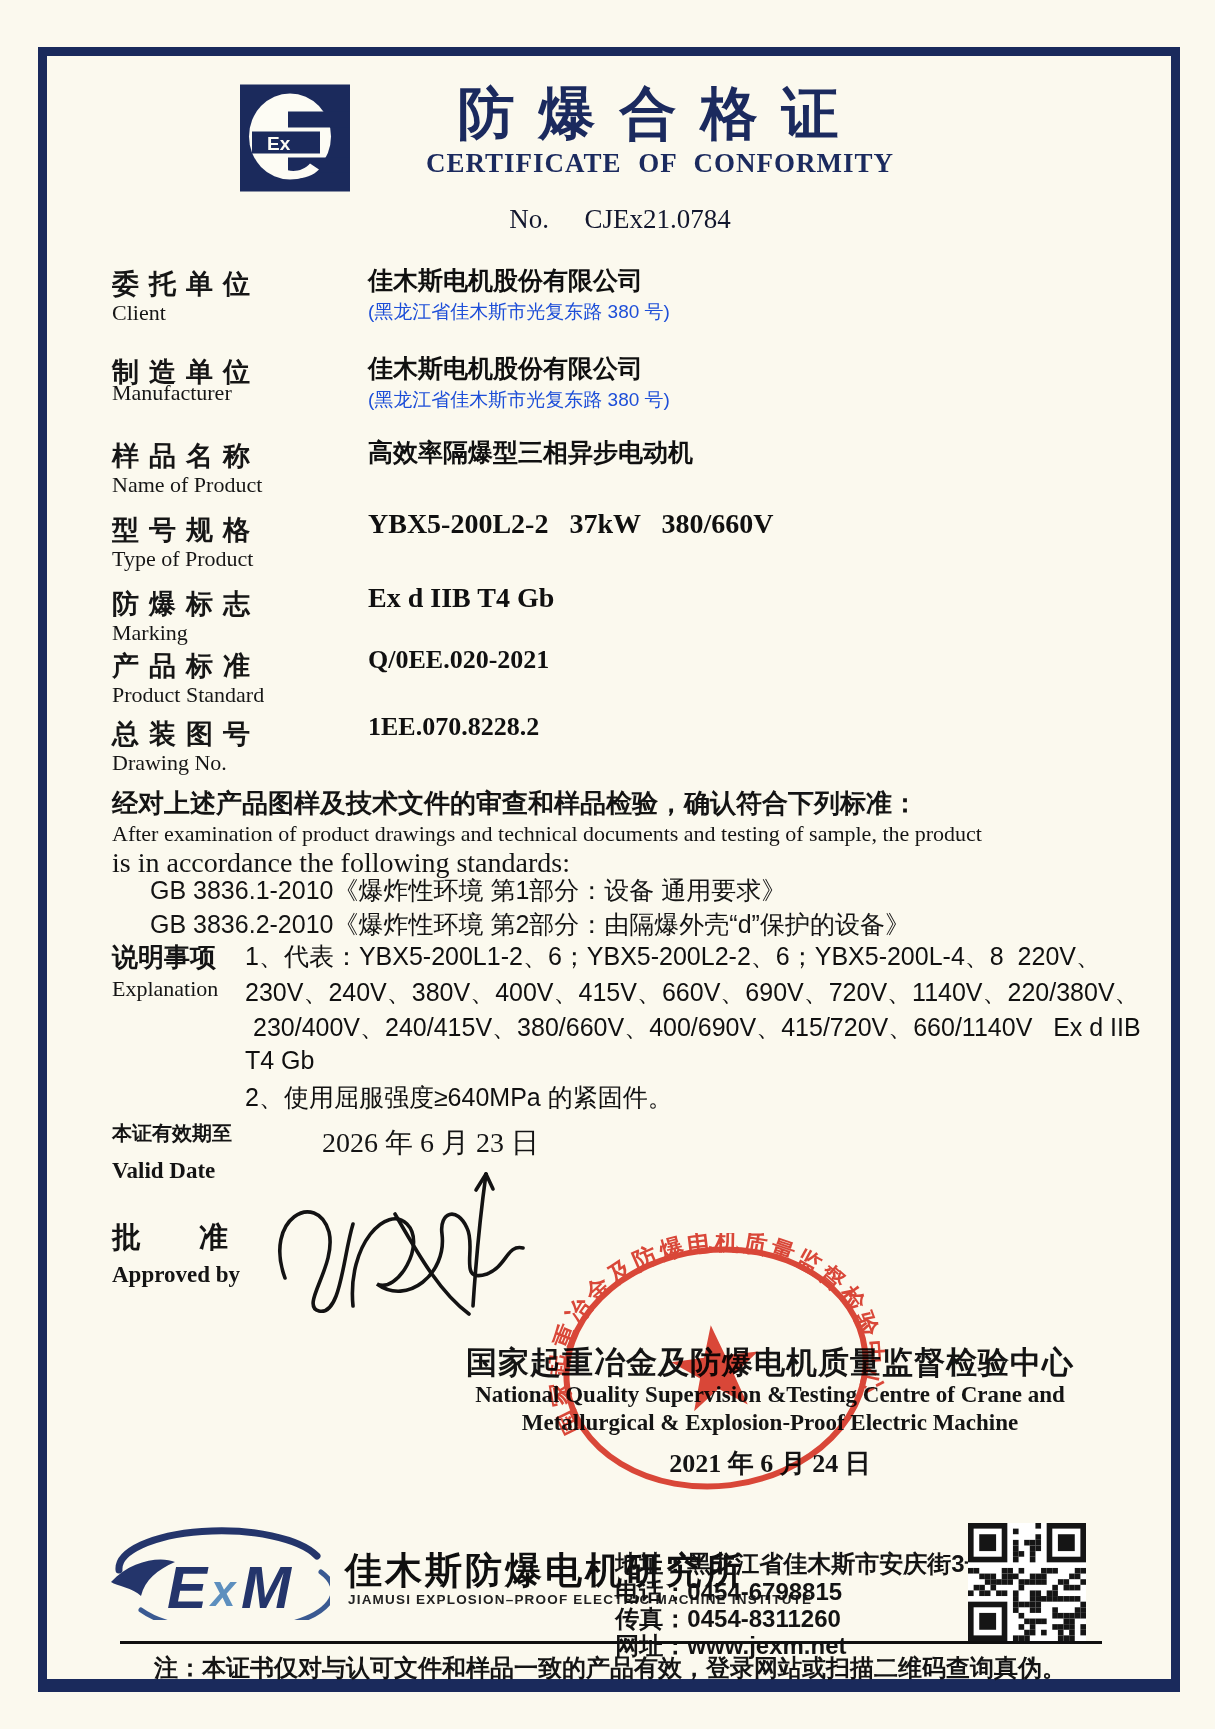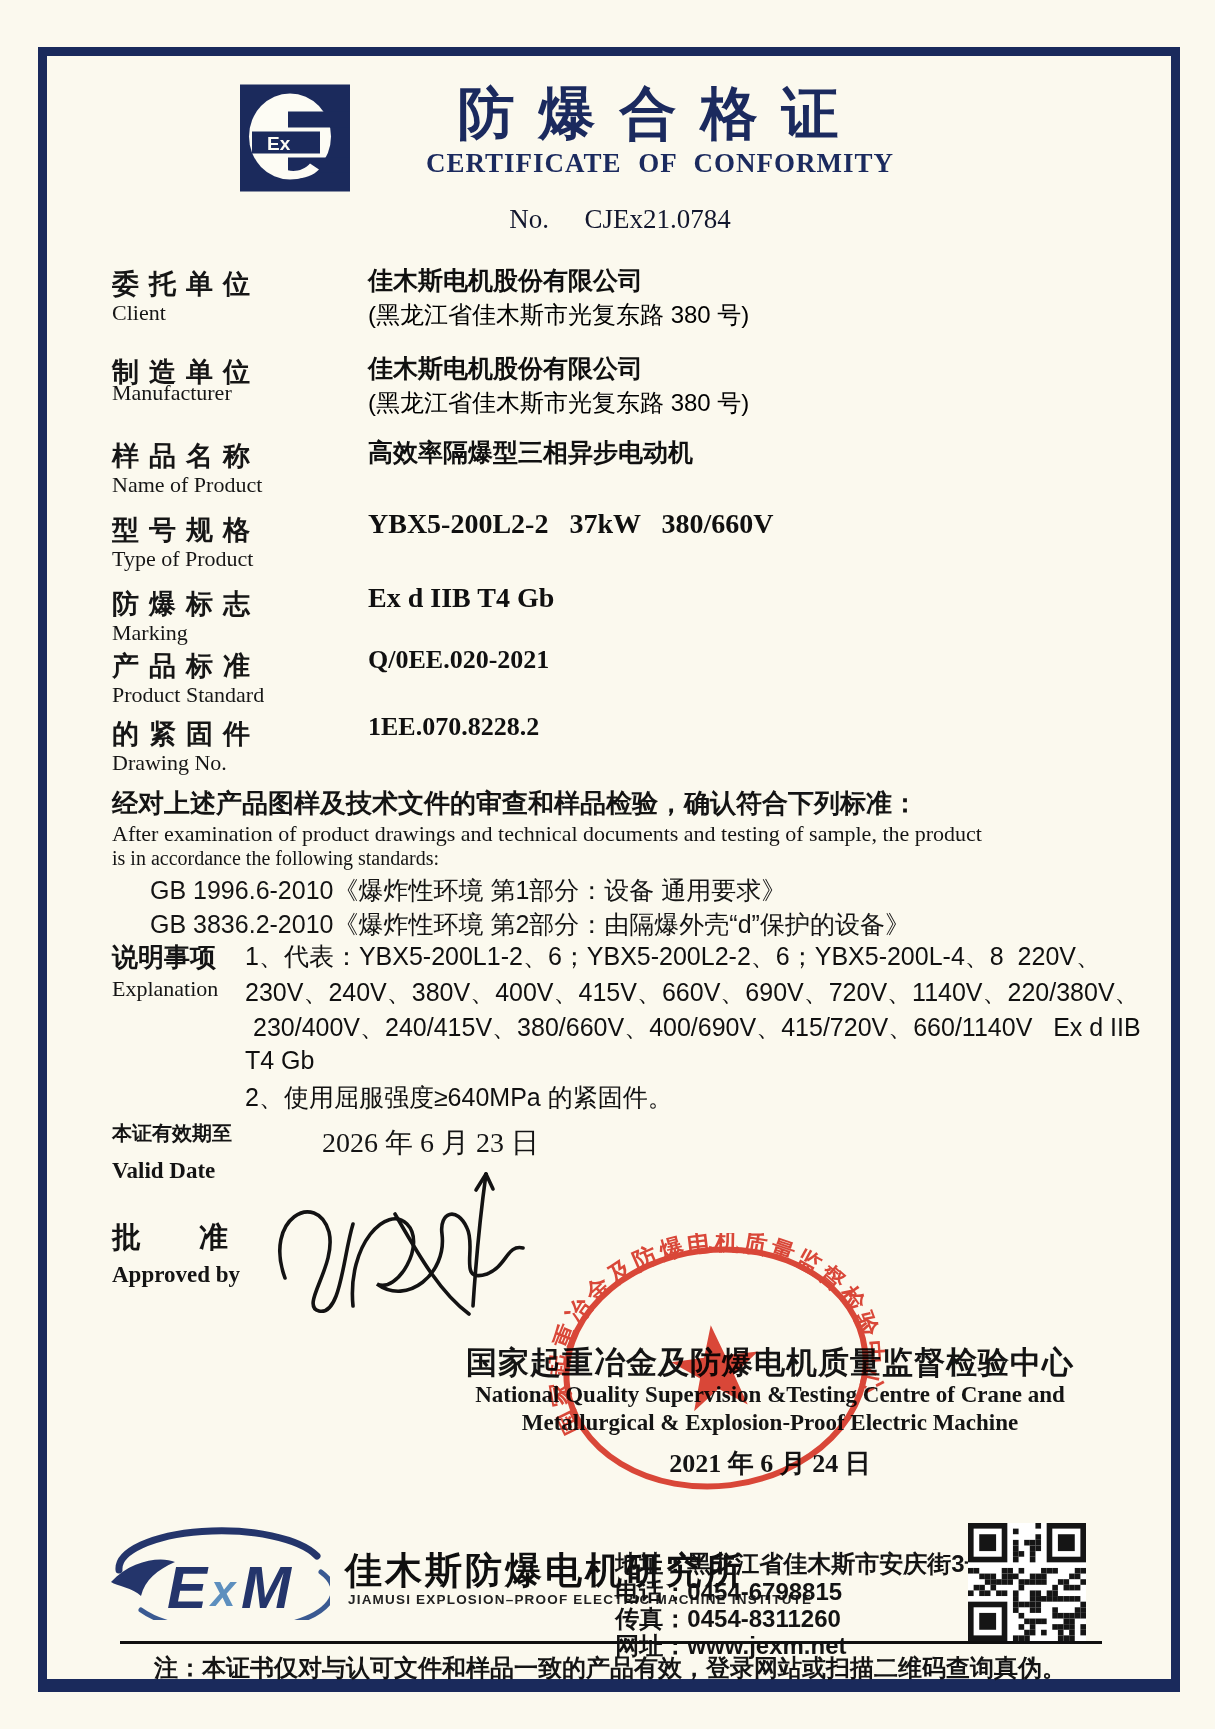--- a/index.html
+++ b/index.html
@@ -10,21 +10,21 @@
   .zh-b{font-family:"Liberation Sans",sans-serif;font-weight:700;}
   .serif{font-family:"Liberation Serif",serif;}
   .pre{white-space:pre;}
   .nowrap{white-space:nowrap;}
   .center{text-align:center;}
   #frame{left:38px;top:47px;width:1124px;height:1623px;
          border:9px solid #1a2a5c;border-bottom-width:13px;background:transparent;}
   .field-label{font-size:27px;font-weight:700;letter-spacing:10px;color:#161616;text-align:center;}
   .field-sub{font-size:22px;font-family:"Liberation Serif",serif;color:#161616;}
   .field-value{font-size:25px;font-weight:700;color:#101010;}
-  .field-note{font-size:24px;color:#000000;}
+  .field-note{font-size:19px;color:#1d4ed8;}
   .expl-line{font-size:25px;color:#101010;white-space:pre;}
   .contact-row{font-size:24px;font-weight:700;color:#131313;white-space:pre;}
   .stamp-wrap{mix-blend-mode:multiply;opacity:.92;}
 </style>
 </head>
 <body>
 
 <div id="frame" class="abs"></div>
 
 <div class="abs" style="left:240px;top:84px;width:128px;height:108px;">
@@ -66,28 +66,28 @@
 <div class="abs field-value serif pre" style="left:368px;top:508px;font-size:28px;">YBX5-200L2-2   37kW   380/660V</div>
 
 <div class="abs field-label" style="left:112px;top:586px;">防爆标志</div>
 <div class="abs field-sub" style="left:112px;top:620px;">Marking</div>
 <div class="abs field-value serif" style="left:368px;top:582px;font-size:28px;">Ex d IIB T4 Gb</div>
 
 <div class="abs field-label" style="left:112px;top:648px;">产品标准</div>
 <div class="abs field-sub" style="left:112px;top:682px;">Product Standard</div>
 <div class="abs field-value serif" style="left:368px;top:645px;font-size:26px;font-weight:600;">Q/0EE.020-2021</div>
 
-<div class="abs field-label" style="left:112px;top:716px;">的紧固件</div>
+<div class="abs field-label" style="left:112px;top:716px;">总装图号</div>
 <div class="abs field-sub" style="left:112px;top:750px;">Drawing No.</div>
 <div class="abs field-value serif" style="left:368px;top:712px;font-size:26px;font-weight:600;">1EE.070.8228.2</div>
 
 <div class="abs zh-b nowrap" style="left:112px;top:786px;font-size:26px;">经对上述产品图样及技术文件的审查和样品检验，确认符合下列标准：</div>
 <div class="abs serif nowrap" style="left:112px;top:821px;font-size:22px;">After examination of product drawings and technical documents and testing of sample, the product</div>
-<div class="abs serif nowrap" style="left:112px;top:847px;font-size:20px;">is in accordance the following standards:</div>
-<div class="abs nowrap" style="left:150px;top:874px;font-size:25px;">GB 1996.6-2010《爆炸性环境 第1部分：设备 通用要求》</div>
+<div class="abs serif nowrap" style="left:112px;top:847px;font-size:28px;">is in accordance the following standards:</div>
+<div class="abs nowrap" style="left:150px;top:874px;font-size:25px;">GB 3836.1-2010《爆炸性环境 第1部分：设备 通用要求》</div>
 <div class="abs nowrap" style="left:150px;top:908px;font-size:25px;">GB 3836.2-2010《爆炸性环境 第2部分：由隔爆外壳“d”保护的设备》</div>
 
 <div class="abs zh-b" style="left:112px;top:940px;font-size:26px;">说明事项</div>
 <div class="abs serif" style="left:112px;top:976px;font-size:22px;">Explanation</div>
 <div class="abs expl-line" style="left:245px;top:940px;">1、代表：YBX5-200L1-2、6；YBX5-200L2-2、6；YBX5-200L-4、8  220V、</div>
 <div class="abs expl-line" style="left:245px;top:976px;">230V、240V、380V、400V、415V、660V、690V、720V、1140V、220/380V、</div>
 <div class="abs expl-line" style="left:253px;top:1011px;">230/400V、240/415V、380/660V、400/690V、415/720V、660/1140V   Ex d IIB</div>
 <div class="abs expl-line" style="left:245px;top:1046px;">T4 Gb</div>
 <div class="abs expl-line" style="left:245px;top:1081px;">2、使用屈服强度≥640MPa 的紧固件。</div>
 

